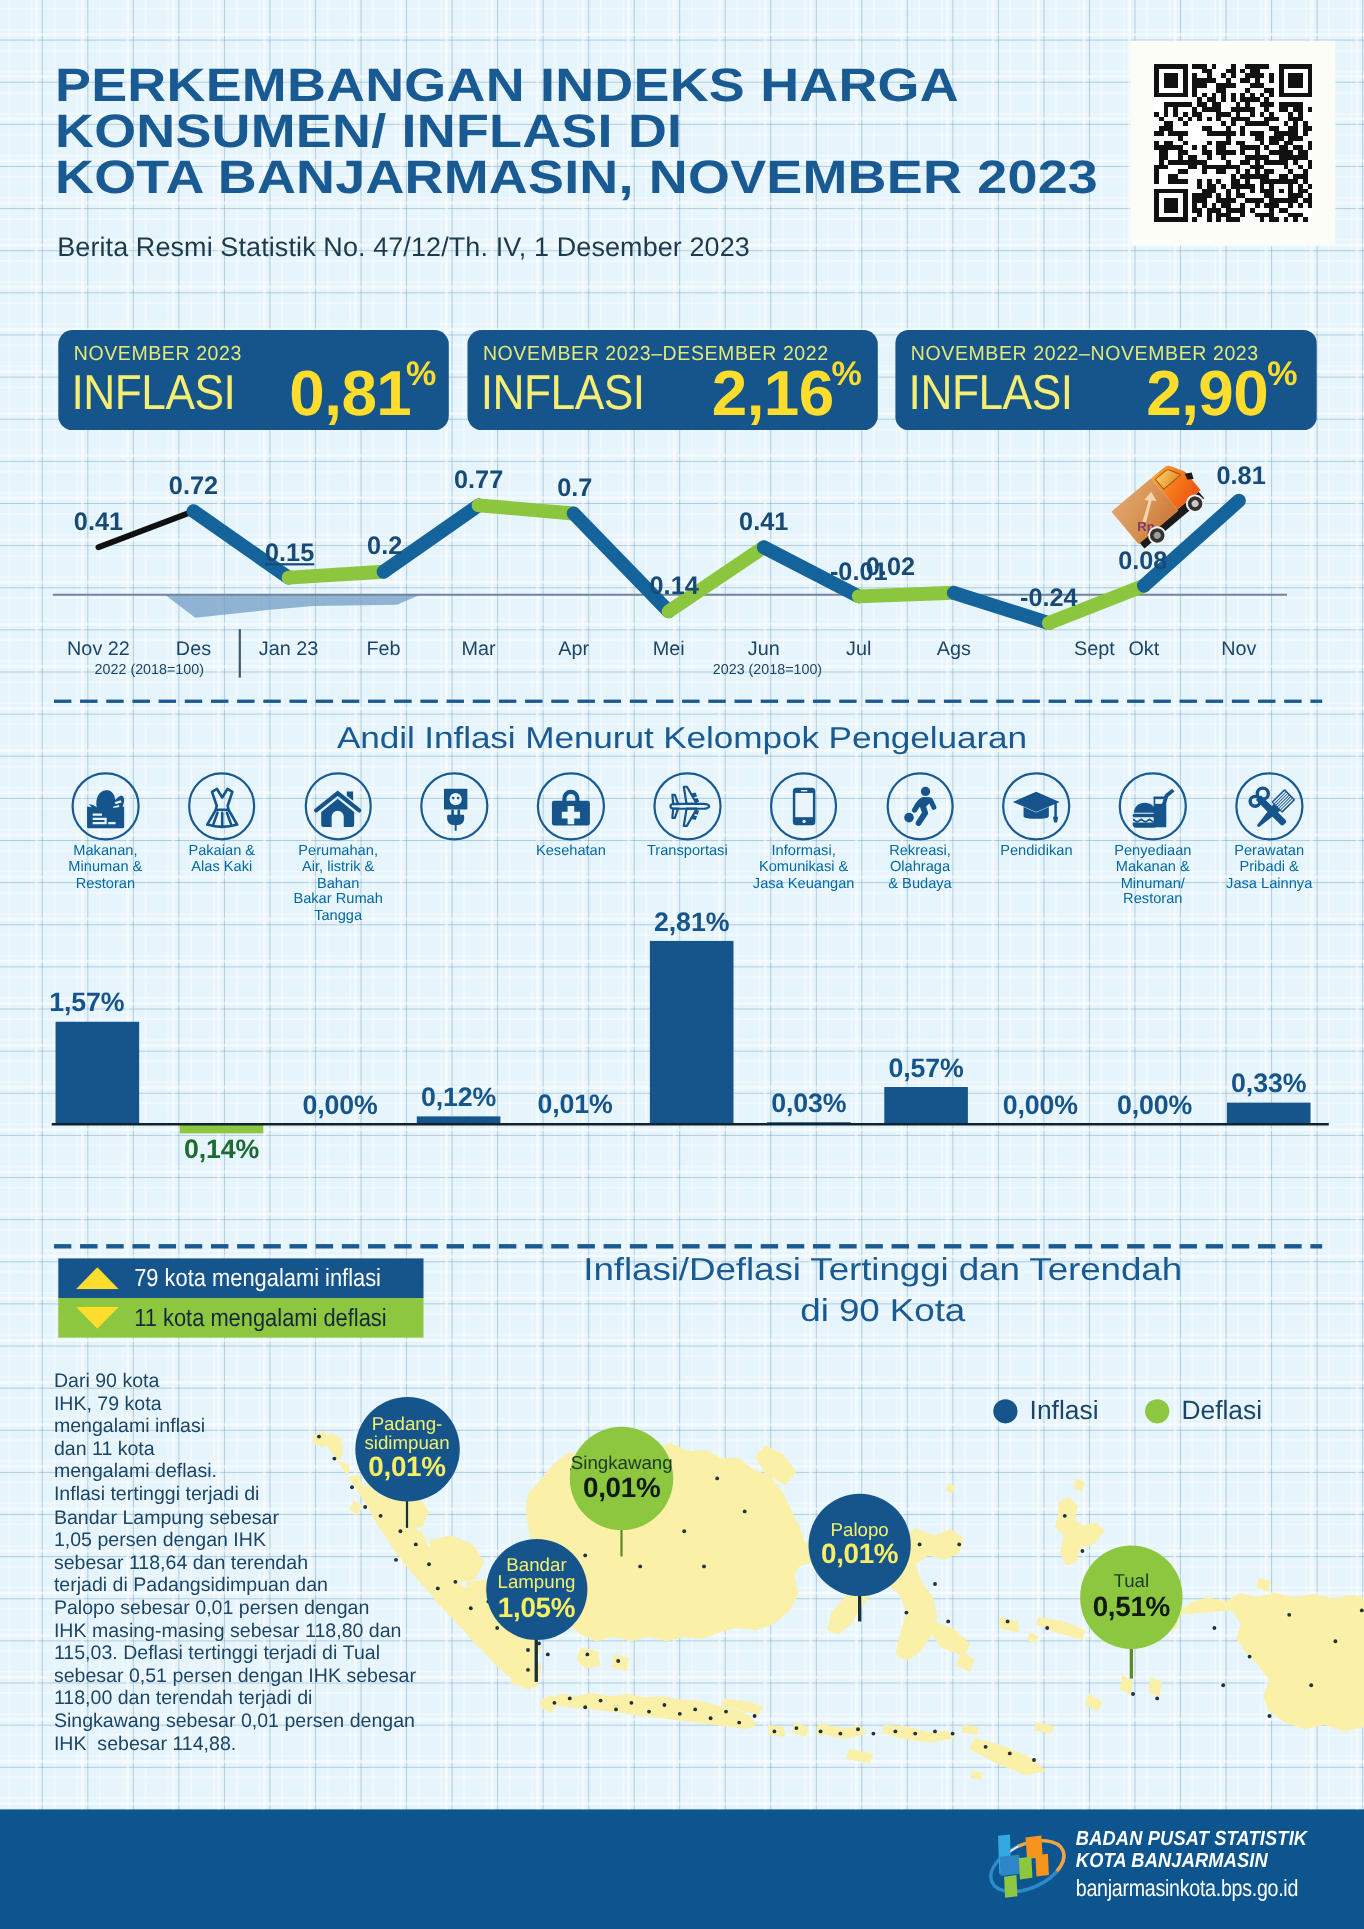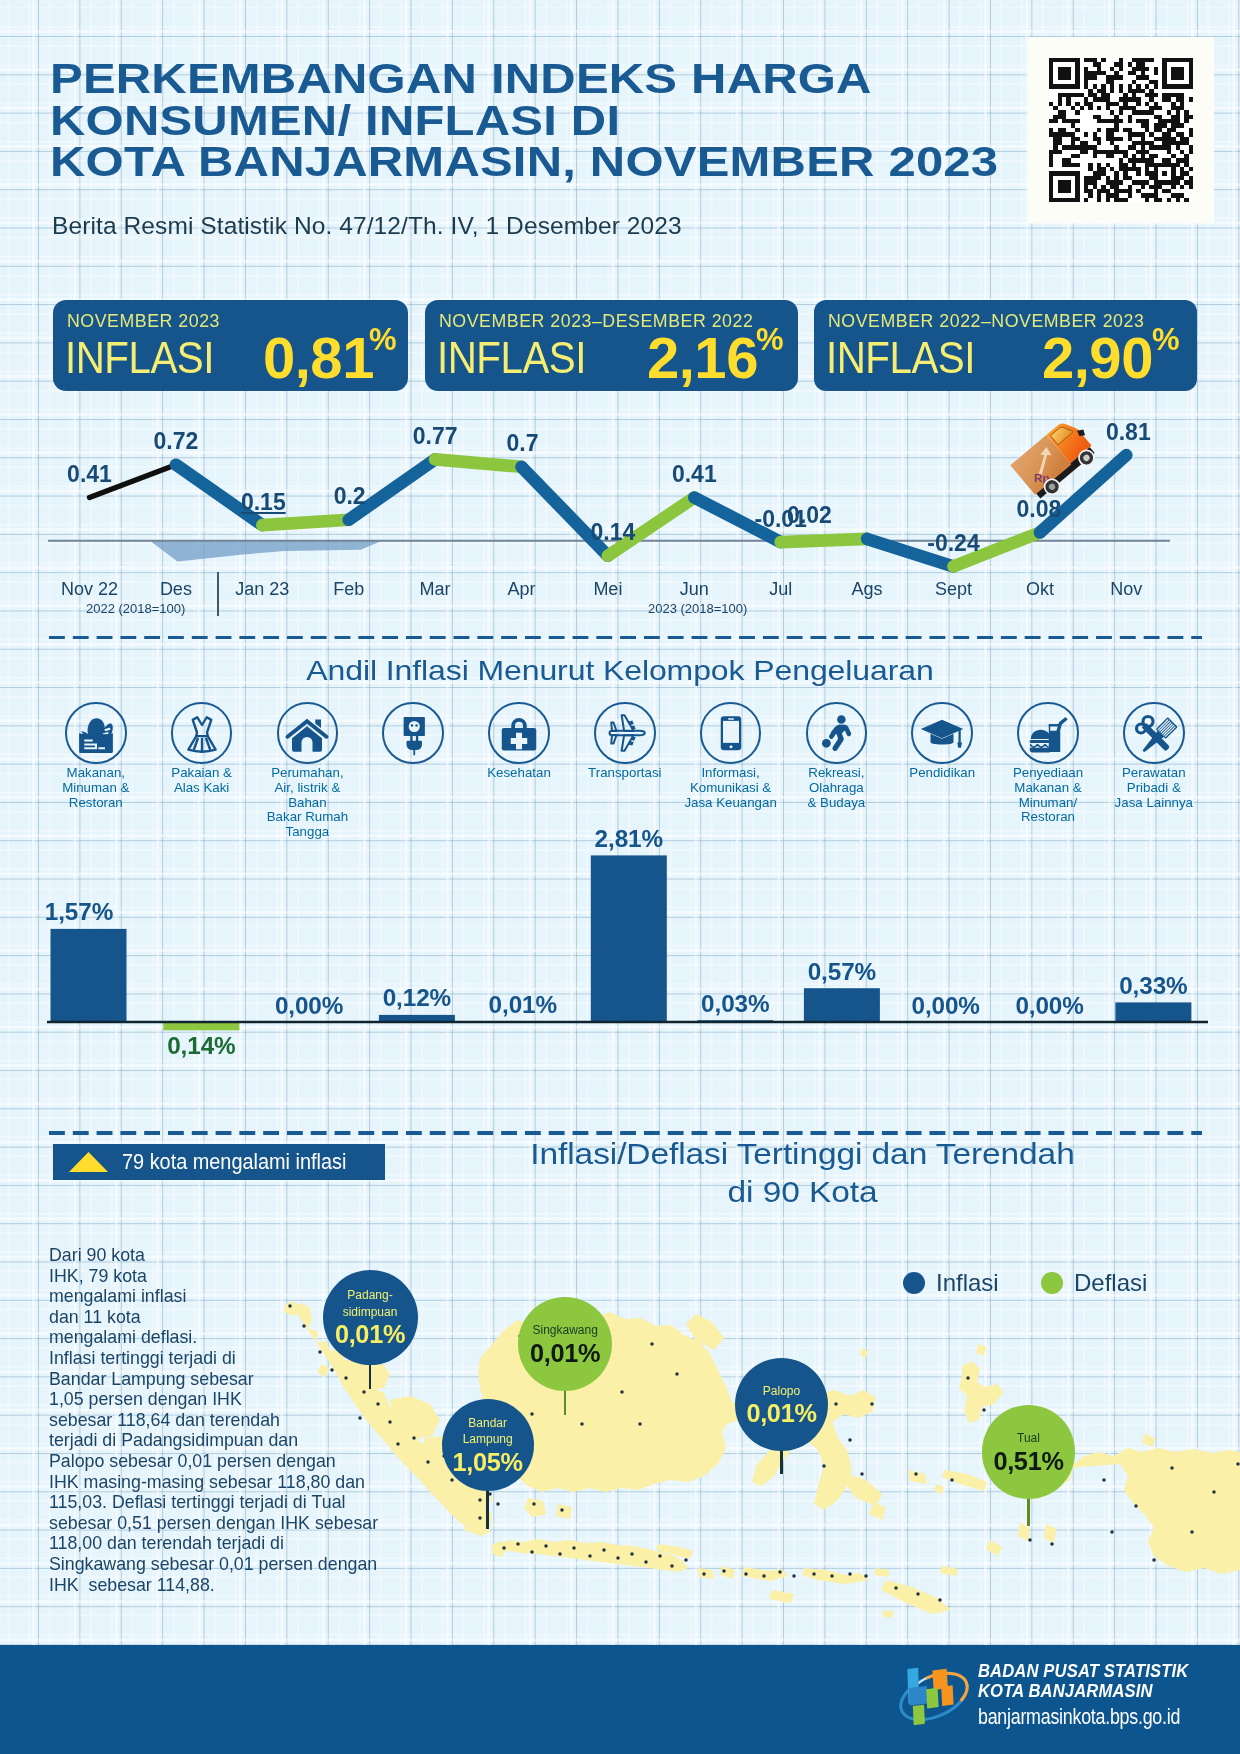--- a/index.html
+++ b/index.html
@@ -54,21 +54,21 @@
 
 .badge{position:absolute;height:36px;display:flex;align-items:center;}
 .badge .tri{margin-left:16px;margin-right:14px;}
 .badge span{font-size:22.6px;transform:scaleX(0.88);transform-origin:left center;white-space:nowrap;}
 #paragraph{position:absolute;left:49px;top:1245px;width:420px;font-size:17.8px;line-height:20.6px;color:#1B4566;white-space:nowrap;}
 .map-title{position:absolute;left:440px;top:1136px;width:725px;text-align:center;font-size:33.5px;line-height:43.5px;color:#1A5A92;transform:scaleY(0.86);transform-origin:center top;letter-spacing:-0.1px;}
 .legend-item{position:absolute;display:flex;align-items:center;}
 .legend-item .dot{width:22px;height:22px;border-radius:50%;margin-right:11px;}
 .legend-item span{font-size:24px;color:#1B4566;}
 .marker{position:absolute;border-radius:50%;display:flex;flex-direction:column;align-items:center;justify-content:center;text-align:center;}
-.marker .city{font-size:12px;line-height:16.4px;}
+.marker .city{font-size:17px;line-height:16.4px;}
 .marker .val{font-size:25.3px;font-weight:bold;line-height:26px;margin-top:1px;letter-spacing:-0.3px;}
 .mstem{position:absolute;width:2.6px;}
 
 
 #footer{position:absolute;left:0;top:1645px;width:1240px;height:109px;background:#0D558F;}
 #foot-txt{position:absolute;left:978px;top:1661px;}
 #foot-txt .l1,#foot-txt .l2{font-size:18.6px;font-weight:bold;font-style:italic;color:#fff;line-height:20.4px;letter-spacing:.15px;transform:scaleX(0.893);transform-origin:left center;white-space:nowrap;}
 #foot-txt .l3{font-size:21.5px;color:#fff;line-height:22px;margin-top:4px;letter-spacing:-0.3px;transform:scaleX(0.83);transform-origin:left center;white-space:nowrap;}
 </style>
 </head>
@@ -148,21 +148,21 @@
       <div class="lc-cat" style="left:89.5px;top:579px;width:120px;margin-left:-60px;">Nov 22</div>
 <div class="lc-cat" style="left:175.9px;top:579px;width:120px;margin-left:-60px;">Des</div>
 <div class="lc-cat" style="left:262.3px;top:579px;width:120px;margin-left:-60px;">Jan 23</div>
 <div class="lc-cat" style="left:348.7px;top:579px;width:120px;margin-left:-60px;">Feb</div>
 <div class="lc-cat" style="left:435.1px;top:579px;width:120px;margin-left:-60px;">Mar</div>
 <div class="lc-cat" style="left:521.5px;top:579px;width:120px;margin-left:-60px;">Apr</div>
 <div class="lc-cat" style="left:607.9px;top:579px;width:120px;margin-left:-60px;">Mei</div>
 <div class="lc-cat" style="left:694.3px;top:579px;width:120px;margin-left:-60px;">Jun</div>
 <div class="lc-cat" style="left:780.7px;top:579px;width:120px;margin-left:-60px;">Jul</div>
 <div class="lc-cat" style="left:867.1px;top:579px;width:120px;margin-left:-60px;">Ags</div>
-<div class="lc-cat" style="left:953.5px;top:579px;width:120px;margin-left:-60px;">Sept</div>
+<div class="lc-cat" style="left:953.5px;top:579px;width:120px;margin-left:-60px;text-align:right;">Sept</div>
 <div class="lc-cat" style="left:1039.9px;top:579px;width:120px;margin-left:-60px;">Okt</div>
 <div class="lc-cat" style="left:1126.3px;top:579px;width:120px;margin-left:-60px;">Nov</div>
     </div>
 <div class="lc-note" style="left:86px;top:601px;">2022 (2018=100)</div>
 <div class="lc-note" style="left:648px;top:601px;">2023 (2018=100)</div>
 <svg class="abs" style="left:1009px;top:421px;width:96px;height:82px;" viewBox="-6 -6 120 104">
   <defs>
     <linearGradient id="boxg" x1="0.1" y1="0" x2="0.55" y2="1">
       <stop offset="0" stop-color="#E0A269"></stop>
           <stop offset="0.55" stop-color="#D89455"></stop>
@@ -422,20 +422,26 @@
 <div class="map-title">
   <div>Inflasi/Deflasi Tertinggi dan Terendah</div>
   <div>di 90 Kota</div>
 </div>
 
 <div class="badge" style="left:53px;top:1144px;width:332px;background:#15558C;">
   <svg class="tri" width="39" height="20" viewBox="0 0 39 20">
         <path d="M19.5 0 L39 20 H0 Z" fill="#FFDD2D"></path>
       </svg>
   <span style="color:#fff;">79 kota mengalami inflasi</span>
+</div>
+<div class="badge" style="left:53px;top:1180px;width:332px;background:#8DC63F;">
+  <svg class="tri" width="39" height="20" viewBox="0 0 39 20">
+        <path d="M19.5 20 L0 0 H39 Z" fill="#FFDD2D"></path>
+      </svg>
+  <span style="color:#14283A;">11 kota mengalami deflasi</span>
 </div>
 
 <div id="paragraph">
       <div>Dari&nbsp;90&nbsp;kota</div>
       <div>IHK,&nbsp;79&nbsp;kota</div>
       <div>mengalami&nbsp;inflasi</div>
       <div>dan&nbsp;11&nbsp;kota</div>
       <div>mengalami&nbsp;deflasi.</div>
       <div>Inflasi&nbsp;tertinggi&nbsp;terjadi&nbsp;di</div>
       <div>Bandar&nbsp;Lampung&nbsp;sebesar</div>

